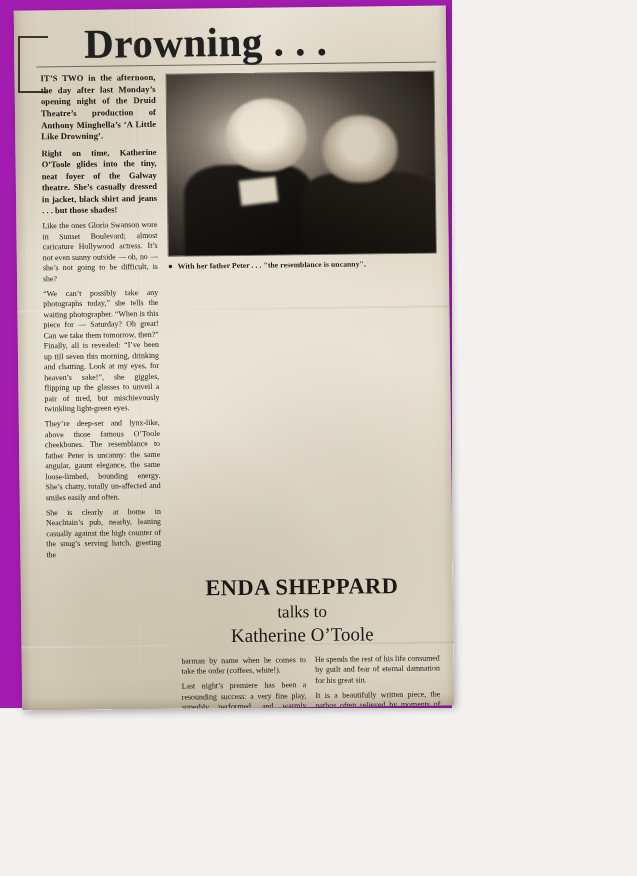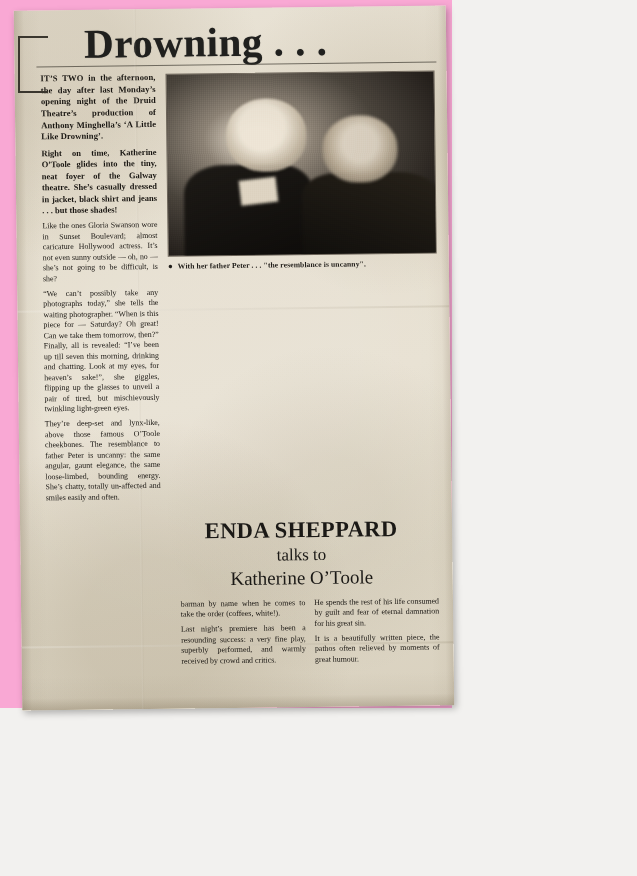--- a/index.html
+++ b/index.html
@@ -10,21 +10,21 @@
     width: 637px;
     height: 876px;
     background: #ffffff;
     font-family: "Liberation Serif", serif;
     overflow: hidden;
   }
   #page {
     position: relative;
     width: 637px;
     height: 876px;
-    background: #f9a8d4;
+    background: #a21caf;
   }
 
   
   #clipping {
     position: absolute;
     left: 18px;
     top: 8px;
     width: 432px;
     height: 700px;
     background:
@@ -288,20 +288,21 @@
       <div id="rule-top"></div>
 
       <div class="upper">
 
         <div class="col-lead">
           <p class="lead">IT’S TWO in the afternoon, the day after last Monday’s opening night of the Druid Theatre’s production of Anthony Minghella’s ‘A Little Like Drowning’.</p>
           <p class="lead2">Right on time, Katherine O’Toole glides into the tiny, neat foyer of the Galway theatre. She’s casually dressed in jacket, black shirt and jeans . . . but those shades!</p>
           <p>Like the ones Gloria Swanson wore in Sunset Boulevard; almost caricature Hollywood actress. It’s not even sunny outside — oh, no — she’s not going to be difficult, is she?</p>
           <p>“We can’t possibly take any photographs today,” she tells the waiting photographer. “When is this piece for — Saturday? Oh great! Can we take them tomorrow, then?” Finally, all is revealed: “I’ve been up till seven this morning, drinking and chatting. Look at my eyes, for heaven’s sake!”, she giggles, flipping up the glasses to unveil a pair of tired, but mischievously twinkling light-green eyes.</p>
           <p>They’re deep-set and lynx-like, above those famous O’Toole cheekbones. The resemblance to father Peter is uncanny: the same angular, gaunt elegance, the same loose-limbed, bounding energy. She’s chatty, totally un-affected and smiles easily and often.</p>
+          <p>She is clearly at home in Neachtain’s pub, nearby, leaning casually against the high counter of the snug’s serving hatch, greeting the</p>
         </div>
 
         <div class="photo-wrap">
           <div class="photo">
             <div class="suit-a"></div>
             <div class="suit-b"></div>
             <div class="face-a"></div>
             <div class="face-b"></div>
             <div class="shirt"></div>
             <div class="photo-grain"></div>

